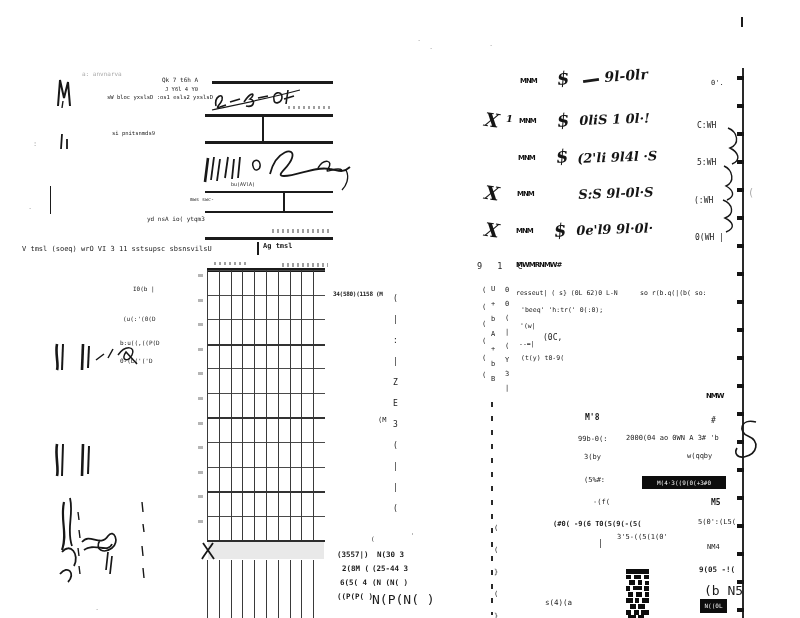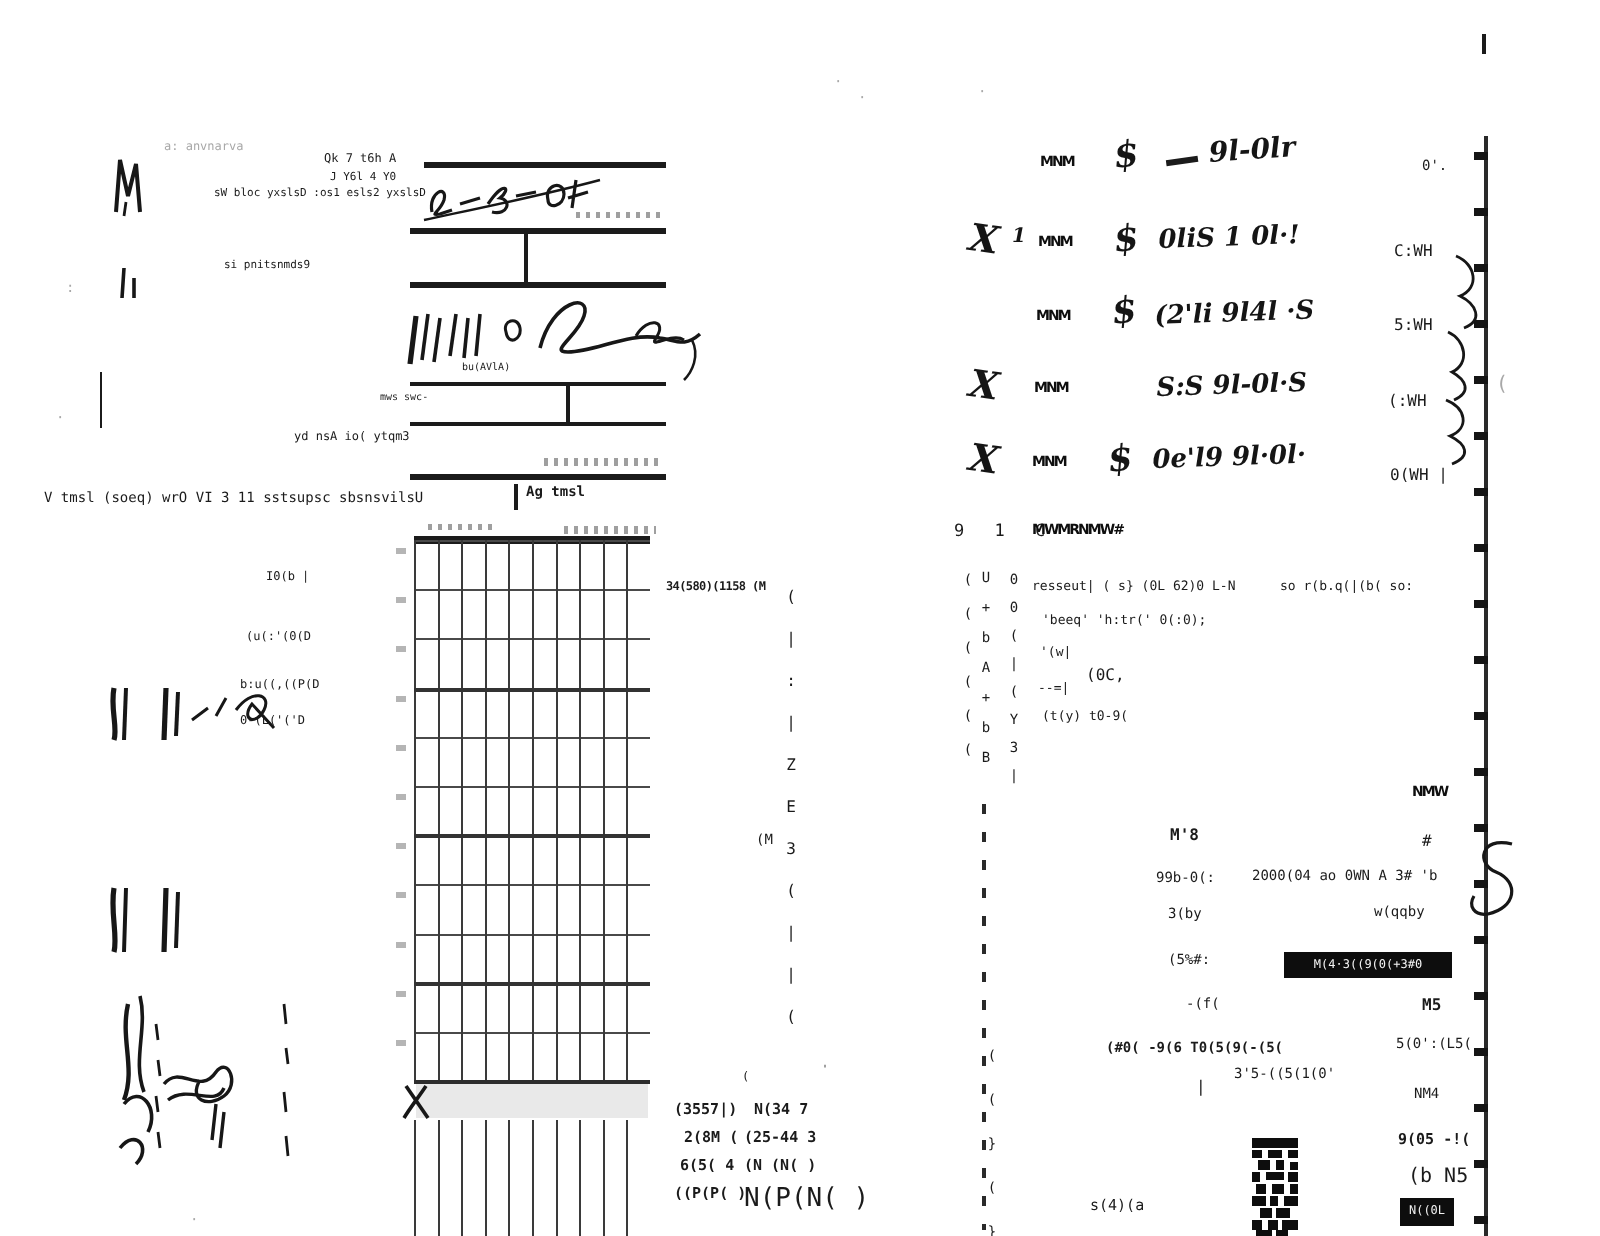--- a/index.html
+++ b/index.html
@@ -115,21 +115,21 @@
   <path d="M13 2 C9 8,5 13,2 18" stroke-width="1.8"></path>
 </svg>
 
 <div class="t" style="left:333px;top:291px;font-size:6px;letter-spacing:-0.3px;font-weight:bold">34(580)(1158 (M</div>
 <div class="t vert" style="left:391px;top:294px;font-size:8px;letter-spacing:12px">(|:|ZE3(||(</div>
 <div class="t" style="left:378px;top:417px;font-size:7px">(M</div>
 
 <div class="t" style="left:371px;top:536px;font-size:6px">(</div>
 <div class="t" style="left:411px;top:533px;font-size:5px">'</div>
 <div class="t" style="left:337px;top:551px;font-size:7.5px;font-weight:bold">(3557|)</div>
-<div class="t" style="left:377px;top:551px;font-size:7.5px;font-weight:bold">N(34 7</div>
+<div class="t" style="left:377px;top:551px;font-size:7.5px;font-weight:bold">N(30 3</div>
 <div class="t" style="left:342px;top:565px;font-size:7.5px;font-weight:bold">2(8M (</div>
 <div class="t" style="left:372px;top:565px;font-size:7.5px;font-weight:bold">(25-44 3</div>
 <div class="t" style="left:340px;top:579px;font-size:7.5px;font-weight:bold">6(5( 4</div>
 <div class="t" style="left:372px;top:579px;font-size:7.5px;font-weight:bold">(N (N( )</div>
 <div class="t" style="left:337px;top:593px;font-size:7.5px;font-weight:bold">((P(P( )</div>
 <div class="t" style="left:372px;top:593px;font-size:13px;font-weight:normal">N(P(N( )</div>
 
 <div class="t" style="left:133px;top:286px;font-size:6px">I0(b |</div>
 <div class="t" style="left:123px;top:316px;font-size:6px">(u(:'(0(D</div>
 <div class="t" style="left:120px;top:340px;font-size:6px">b:u((,((P(D</div>
@@ -242,21 +242,21 @@
 <div class="t" style="left:584px;top:477px;font-size:7px">(5%#:</div>
 <div class="banner" style="left:642px;top:476px;width:84px;height:13px;box-sizing:border-box">M(4·3((9(0(+3#0</div>
 <div class="t" style="left:593px;top:499px;font-size:7px">-(f(</div>
 <div class="t" style="left:711px;top:499px;font-size:8px;font-weight:bold">M5</div>
 <div class="t" style="left:553px;top:521px;font-size:7px;font-weight:bold">(#0( -9(6 T0(5(9(-(5(</div>
 <div class="t" style="left:698px;top:519px;font-size:7px;font-weight:normal">5(0':(L5(</div>
 <div class="t" style="left:617px;top:534px;font-size:7px">3'5-((5(1(0'</div>
 <div class="t" style="left:598px;top:540px;font-size:8px">|</div>
 <div class="t" style="left:707px;top:544px;font-size:7px">NM4</div>
 <div class="t" style="left:699px;top:566px;font-size:7.5px;font-weight:bold">9(05 -!(</div>
-<div class="t" style="left:704px;top:584px;font-size:10px">(b N5</div>
+<div class="t" style="left:704px;top:584px;font-size:13px">(b N5</div>
 <div class="t" style="left:545px;top:599px;font-size:7.5px">s(4)(a</div>
 <div class="blackblob" style="left:700px;top:599px;width:27px;height:14px;box-sizing:border-box">N((0L</div>
 
 <svg class="svgabs" style="left:626px;top:569px" width="23" height="49" viewBox="0 0 23 49">
   <rect x="0" y="0" width="23" height="5" fill="#0d0d0d"></rect>
   <rect x="0" y="6" width="5" height="4" fill="#0d0d0d"></rect>
     <rect x="8" y="6" width="7" height="4" fill="#0d0d0d"></rect>
     <rect x="18" y="6" width="5" height="4" fill="#0d0d0d"></rect>
   <rect x="3" y="11" width="6" height="5" fill="#0d0d0d"></rect>
     <rect x="12" y="11" width="4" height="5" fill="#0d0d0d"></rect>

